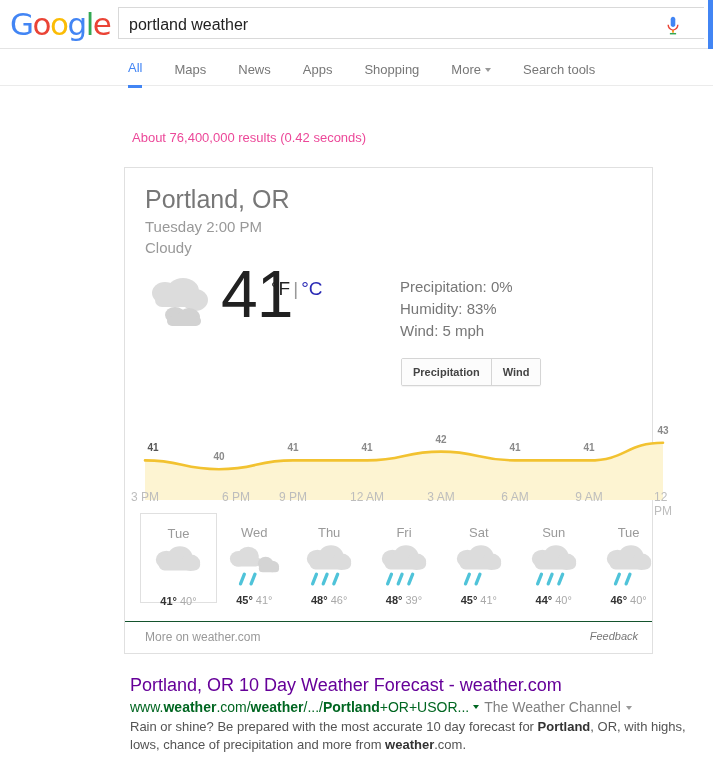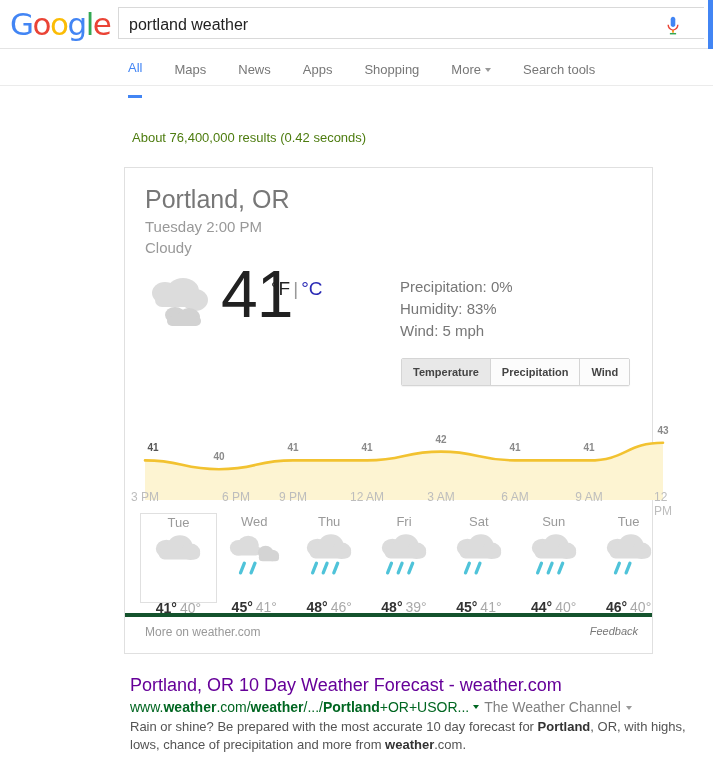--- a/index.html
+++ b/index.html
@@ -59,37 +59,37 @@
     border-bottom: 1px solid #ebebeb;
     background: #fff;
   }
   .navtabs {
     position: absolute; left: 128px; top: 11px;
     display: flex; align-items: center;
   }
   .navtab {
     font-size: 13px; color: #777;
     margin-right: 32px;
-    padding-bottom: 20px;
+    padding-bottom: 10px;
     cursor: pointer;
     white-space: nowrap;
   }
   .navtab.active { color: #4285f4; border-bottom: 3px solid #4285f4; }
   .navtab .caret {
     display: inline-block;
     border-left: 3.5px solid transparent;
     border-right: 3.5px solid transparent;
     border-top: 4px solid #999;
     margin-left: 4px; vertical-align: middle;
   }
 
   
   .stats {
     position: absolute; left: 132px; top: 130px;
-    font-size: 13px; color: #4d7c0f;
+    font-size: 13px; color: #ec4899;
   }
 
   
   .wcard {
     position: absolute; left: 124px; top: 167px;
     width: 529px; height: 487px;
     border: 1px solid #e0e0e0;
     background: #fff;
   }
   .wcity {
@@ -170,37 +170,37 @@
   
   .days {
     position: absolute; left: 15px; top: 345px;
     width: 526px; height: 90px;
     display: flex;
   }
   .day {
     flex: 1 1 0;
     position: relative;
     text-align: center;
-    padding-top: 1px;
+    padding-top: 12px;
     cursor: pointer;
   }
   .day.sel { border: 1px solid #e0e0e0; }
   .day .dname { font-size: 13px; color: #9a9a9a; }
   .day .dicon {
     height: 47px; margin-top: 3px;
     display: flex; align-items: center; justify-content: center;
   }
-  .day .dtemps { font-size: 14px; margin-top: 20px; white-space: nowrap; }
+  .day .dtemps { font-size: 11px; margin-top: 4px; white-space: nowrap; }
   .day .dhi { color: #333; font-weight: bold; }
   .day .dlo { color: #a9a9a9; margin-left: 3px; }
 
   .wfooter {
-    position: absolute; left: 0; bottom: 8px;
+    position: absolute; left: 0; bottom: 0;
     width: 100%; height: 32px;
-    border-top: 4px solid #14532d;
+    border-top: 1px solid #14532d;
     text-decoration: underline;
   }
   .wmore {
     position: absolute; left: 20px; top: 8px;
     font-size: 12px; color: #999; cursor: pointer;
   }
   .wfeedback {
     position: absolute; right: 14px; top: 8px;
     font-size: 11px; color: #777; font-style: italic; cursor: pointer;
   }
@@ -290,21 +290,20 @@
       <span>°F</span><span class="sep">|</span><span class="c">°C</span>
     </div>
 
     <div class="wdetails">
         <div>Precipitation: 0%</div>
         <div>Humidity: 83%</div>
         <div>Wind: 5 mph</div>
       </div>
 
     <div class="wtoggle">
-        <div class="sel">Temperature</div>
         <div>Precipitation</div>
         <div>Wind</div>
       </div>
 
     <div class="chart">
       <svg width="528" height="88" viewBox="0 0 528 88">
         <path id="chart-area" fill="#fdf4d2" d="M 5.0 48.4 C 42.0 48.4, 42.0 57.2, 79.0 57.2 C 116.0 57.2, 116.0 48.4, 153.0 48.4 C 190.0 48.4, 190.0 48.4, 227.0 48.4 C 264.0 48.4, 264.0 39.6, 301.0 39.6 C 338.0 39.6, 338.0 48.4, 375.0 48.4 C 412.0 48.4, 412.0 48.4, 449.0 48.4 C 486.0 48.4, 486.0 30.8, 523.0 30.8 L 523.0 88 L 5.0 88 Z"></path>
         <path id="chart-line" fill="none" stroke="#f2c230" stroke-width="2.6" stroke-linejoin="round" stroke-linecap="round" d="M 5.0 48.4 C 42.0 48.4, 42.0 57.2, 79.0 57.2 C 116.0 57.2, 116.0 48.4, 153.0 48.4 C 190.0 48.4, 190.0 48.4, 227.0 48.4 C 264.0 48.4, 264.0 39.6, 301.0 39.6 C 338.0 39.6, 338.0 48.4, 375.0 48.4 C 412.0 48.4, 412.0 48.4, 449.0 48.4 C 486.0 48.4, 486.0 30.8, 523.0 30.8"></path>
       </svg>
       <div class="chart-labels">

